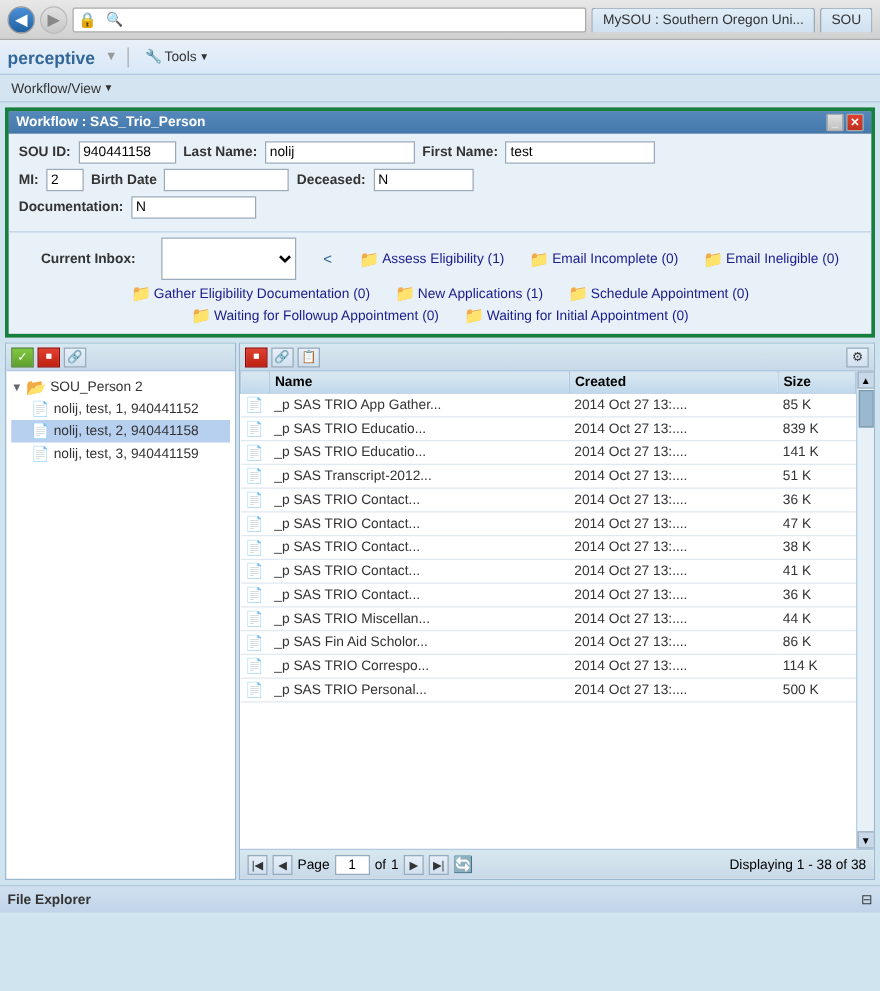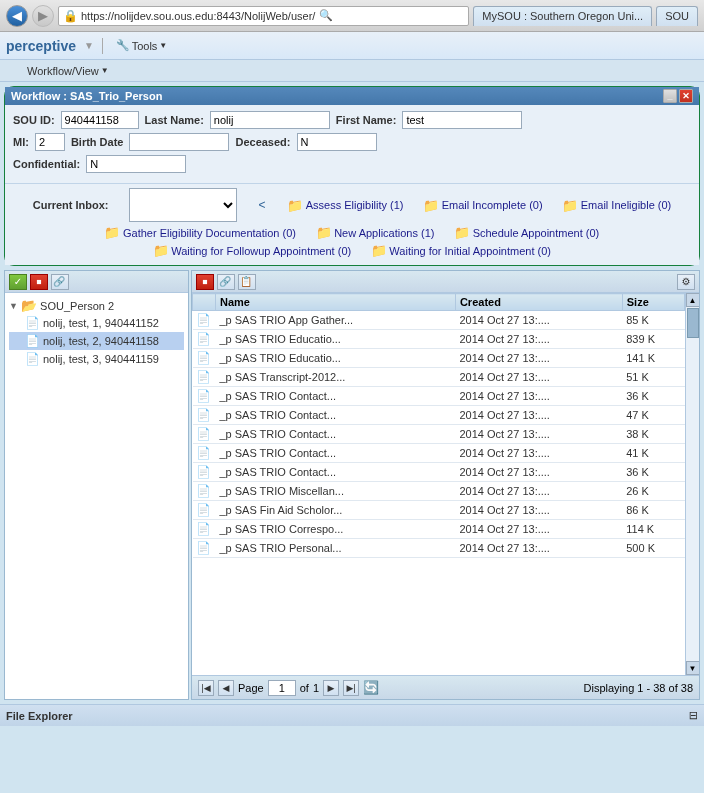--- a/index.html
+++ b/index.html
@@ -71,29 +71,29 @@
       border: 1px solid transparent;
       padding: 1px 4px;
     }
     .dropdown-arrow { font-size: 8px; }
 
     .workflow-bar {
       height: 22px;
       background: #d4e4f0;
       border-bottom: 1px solid #b0c8e0;
       display: flex; align-items: center;
-      padding: 0 22px;
+      padding: 0 4px;
     }
 
     
     .workflow-panel {
       margin: 4px;
       background: #a3a3a3;
-      border: 1px solid #15803d;
-      border-radius: 10px;
+      border: 3px solid #15803d;
+      border-radius: 0;
     }
     .workflow-title-bar {
       background: linear-gradient(to bottom, #5588bb, #4477aa);
       color: white;
       padding: 2px 6px;
       display: flex; align-items: center; justify-content: space-between;
       font-size: 11px; font-weight: bold;
     }
     .title-controls { display: flex; gap: 2px; }
     .title-ctrl-btn {
@@ -311,21 +311,20 @@
     }
   </style>
 </head>
 <body>
 
 <div class="browser-bar">
   <div class="nav-btn">◀</div>
   <div class="nav-btn-fwd">▶</div>
   <div class="address-bar">
     <span class="address-icon">🔒</span>
-    <span>https://nolijdev.sou.ous.edu:8443/NolijWeb/user/</span>
     <span style="margin-left:4px;color:#aaa;">🔍</span>
   </div>
   <div class="tab">
     <span>MySOU : Southern Oregon Uni...</span>
   </div>
   <div class="tab">
     <span>SOU</span>
   </div>
 </div>
 
@@ -367,21 +366,21 @@
     </div>
     <div class="form-row">
       <span class="form-label">MI:</span>
       <input class="form-input mi" value="2" style="">
       <span class="form-label">Birth Date</span>
       <input class="form-input birth-date" value="" style="">
       <span class="form-label">Deceased:</span>
       <input class="form-input deceased" value="N" style="">
     </div>
     <div class="form-row">
-      <span class="form-label">Confidential:</span>
+      <span class="form-label">Documentation:</span>
       <input class="form-input confidential" value="N" style="">
     </div>
   </div>
 
   <div class="inbox-section">
     <div class="inbox-row">
       <span class="inbox-label">Current Inbox:</span>
       <select class="inbox-dropdown">
         <option>Assess Eligibility</option>
       </select>
@@ -526,21 +525,21 @@
               <tr>
       <td><span class="doc-icon">📄</span></td>
       <td>_p SAS TRIO Contact...</td>
       <td>2014 Oct 27 13:....</td>
       <td>36 K</td>
     </tr>
               <tr>
       <td><span class="doc-icon">📄</span></td>
       <td>_p SAS TRIO Miscellan...</td>
       <td>2014 Oct 27 13:....</td>
-      <td>26 K</td>
+      <td>44 K</td>
     </tr>
               <tr>
       <td><span class="doc-icon">📄</span></td>
       <td>_p SAS Fin Aid Scholor...</td>
       <td>2014 Oct 27 13:....</td>
       <td>86 K</td>
     </tr>
               <tr>
       <td><span class="doc-icon">📄</span></td>
       <td>_p SAS TRIO Correspo...</td>

